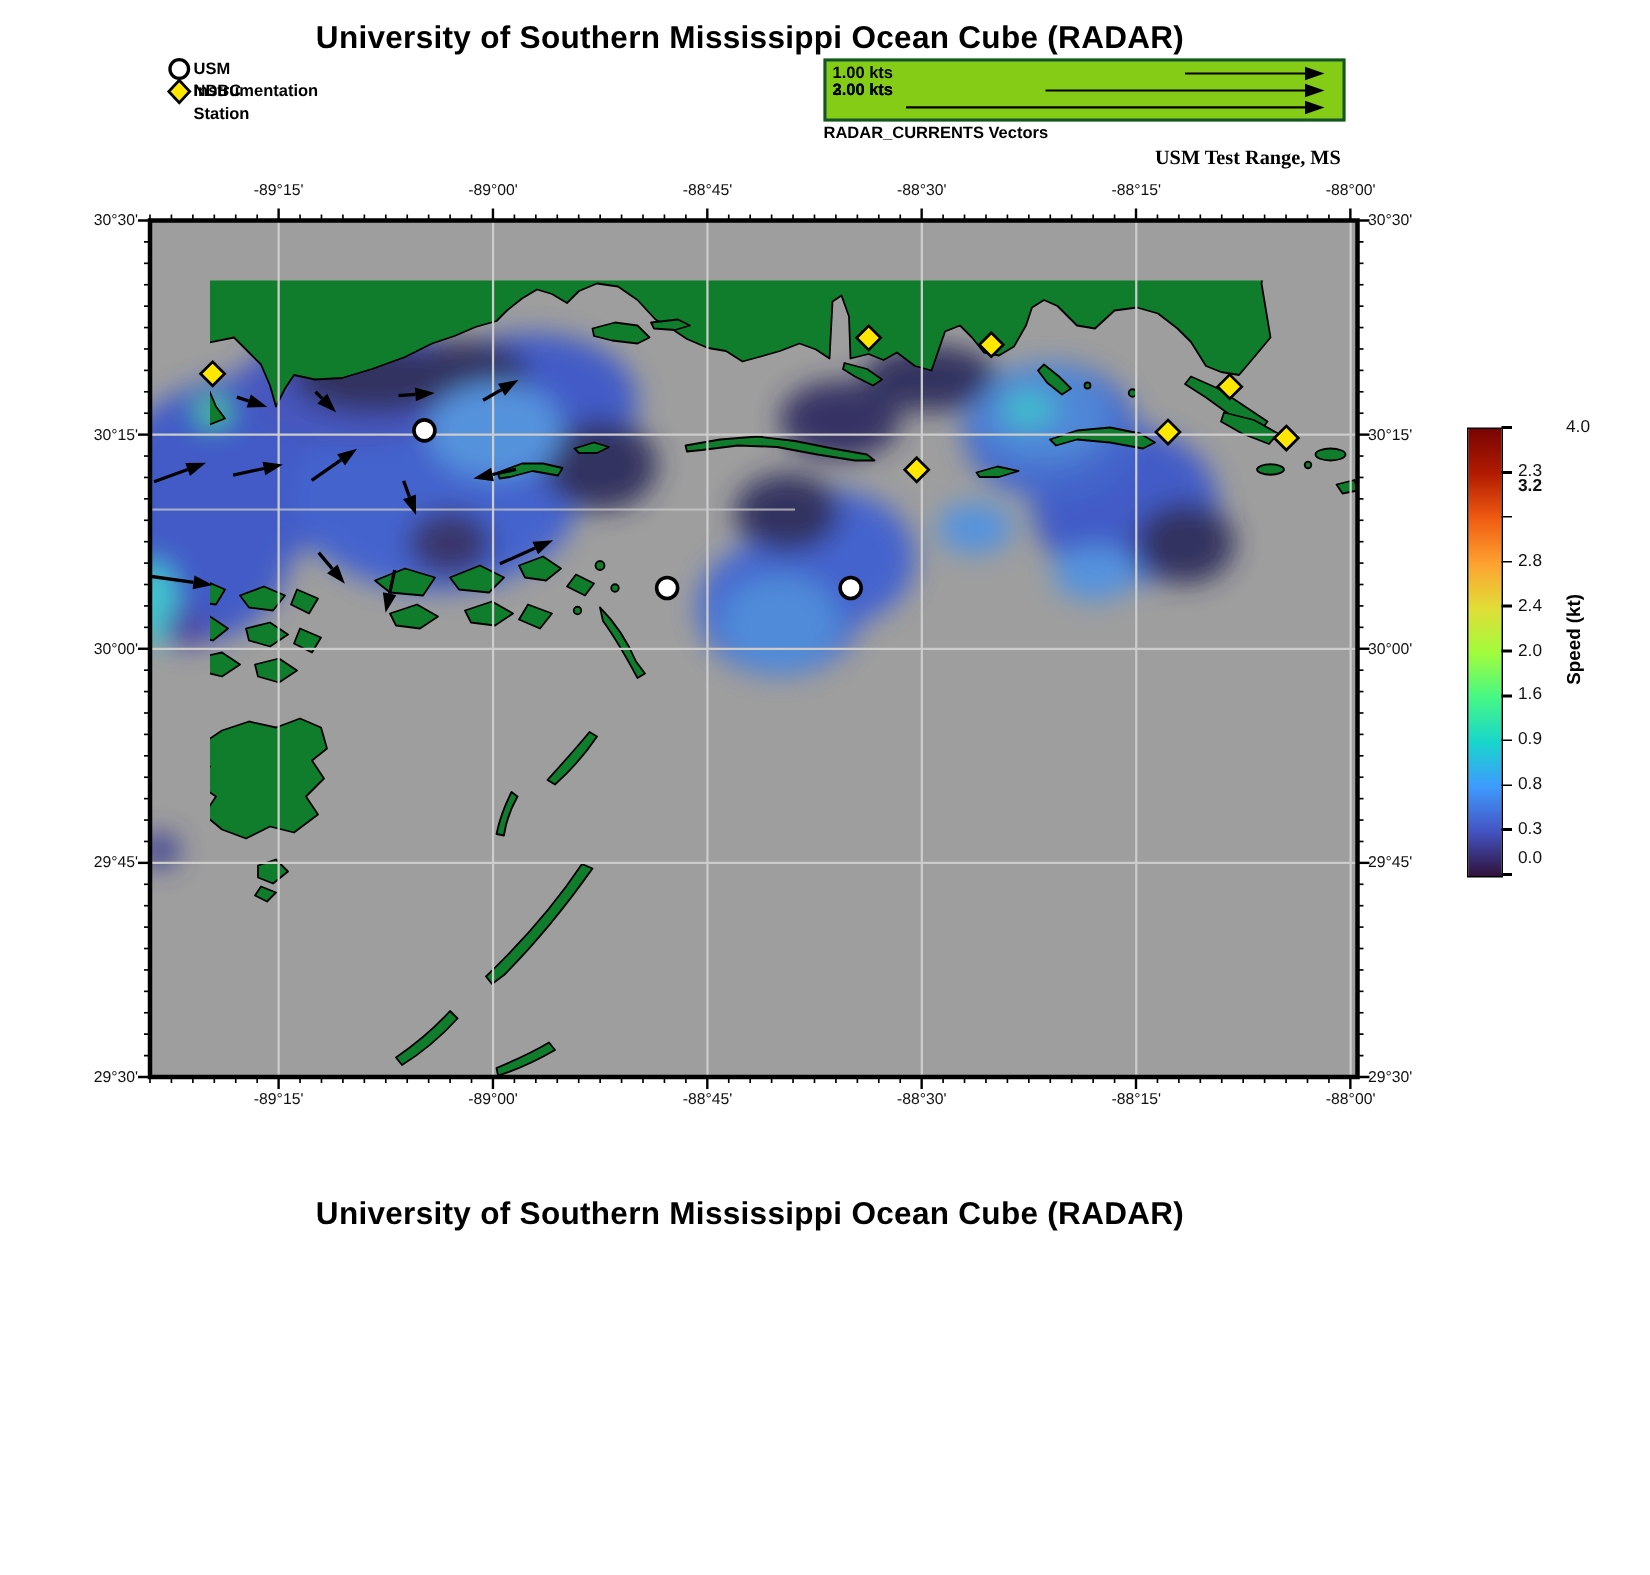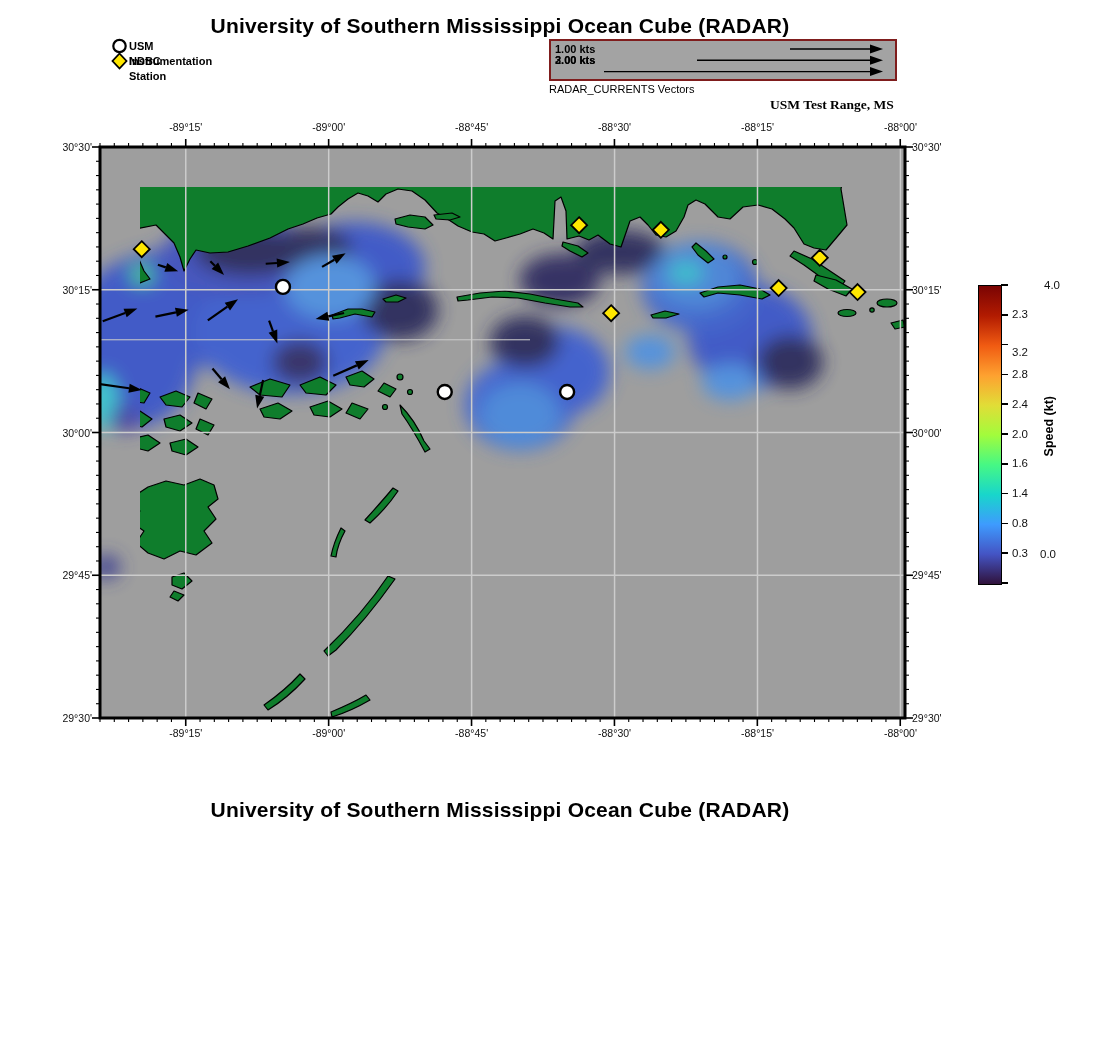--- a/index.html
+++ b/index.html
@@ -2,27 +2,27 @@
 <html><head>
 <meta charset="utf-8">
 <style>
   html,body{margin:0;padding:0;background:#fff;}
   #figure{position:relative;width:1100px;height:1050px;background:#ffffff;
           font-family:"Liberation Sans",sans-serif;color:#000;overflow:hidden;}
   .abs{position:absolute;}
   .title{font-weight:bold;font-size:21px;text-align:center;letter-spacing:0.2px;}
   .legend-label{font-weight:bold;font-size:11px;line-height:15px;}
   .kts-label{font-weight:bold;font-size:11px;line-height:11px;}
-  .veckey-caption{font-weight:normal;font-size:11px;text-align:center;}
+  .veckey-caption{font-weight:bold;font-size:11px;text-align:center;}
   .subtitle{font-family:"Liberation Serif",serif;font-weight:bold;font-size:17px;text-align:center;}
   .range-label{font-family:"Liberation Serif",serif;font-weight:bold;font-size:13.5px;}
   .tick-label{font-size:10.5px;color:#111;}
   .cb-tick-label{font-size:11.5px;color:#111;}
   .cb-axis-label{font-weight:bold;font-size:12.5px;writing-mode:vertical-rl;transform:rotate(180deg);}
-  #veckey-box{border:2px solid #7f1d1d;background:#a3a3a3;text-align:right;}
+  #veckey-box{border:2px solid #14532d;background:#84cc16;text-align:right;}
   #colorbar{border:1.5px solid #000;}
 </style>
 </head>
 <body>
 
 <div id="figure">
 
   <div class="abs title" style="left:0;top:14;width:1000px;top:14px;">University of Southern Mississippi Ocean Cube (RADAR)</div>
   <div class="abs range-label" style="left:770px;top:97px;">USM Test Range, MS</div>
   <div class="abs title" style="left:0;top:798px;width:1000px;">University of Southern Mississippi Ocean Cube (RADAR)</div>
@@ -403,37 +403,37 @@
     <rect x="40" y="40" width="805" height="571" fill="none" stroke="#000" stroke-width="3"></rect>
   </svg>
 
   <div id="colorbar" class="abs" style="left: 978px; top: 285px; width: 22px; height: 298px; background: linear-gradient(to top, rgb(48, 18, 59), rgb(68, 84, 196), rgb(62, 155, 254), rgb(24, 214, 203), rgb(70, 248, 132), rgb(162, 252, 60), rgb(225, 221, 55), rgb(254, 161, 48), rgb(240, 91, 18), rgb(178, 27, 1), rgb(122, 4, 3));"></div>
   <div id="colorbar-ticks">
       <div class="abs" style="left:1001px;top:284.25px;width:7px;height:1.6px;background:#000;"></div>
       <div class="abs cb-tick-label" style="left:1012px;top:278.5px;margin-left:32px;">4.0</div>
       <div class="abs" style="left:1001px;top:314.05px;width:7px;height:1.6px;background:#000;"></div>
       <div class="abs cb-tick-label" style="left:1012px;top:308.3px;">2.3</div>
       <div class="abs" style="left:1001px;top:343.85px;width:7px;height:1.6px;background:#000;"></div>
-      <div class="abs cb-tick-label" style="left:1012px;top:346px;">3.2</div>
+      <div class="abs cb-tick-label" style="left:1012px;top:318px;font-weight:bold;">3.2</div>
       <div class="abs" style="left:1001px;top:373.65px;width:7px;height:1.6px;background:#000;"></div>
       <div class="abs cb-tick-label" style="left:1012px;top:367.9px;">2.8</div>
       <div class="abs" style="left:1001px;top:403.45px;width:7px;height:1.6px;background:#000;"></div>
       <div class="abs cb-tick-label" style="left:1012px;top:397.7px;">2.4</div>
       <div class="abs" style="left:1001px;top:433.25px;width:7px;height:1.6px;background:#000;"></div>
       <div class="abs cb-tick-label" style="left:1012px;top:427.5px;">2.0</div>
       <div class="abs" style="left:1001px;top:463.05px;width:7px;height:1.6px;background:#000;"></div>
       <div class="abs cb-tick-label" style="left:1012px;top:457.3px;">1.6</div>
       <div class="abs" style="left:1001px;top:492.85px;width:7px;height:1.6px;background:#000;"></div>
-      <div class="abs cb-tick-label" style="left:1012px;top:487.1px;">1.4</div>
+      <div class="abs cb-tick-label" style="left:1012px;top:487.1px;">0.9</div>
       <div class="abs" style="left:1001px;top:522.65px;width:7px;height:1.6px;background:#000;"></div>
       <div class="abs cb-tick-label" style="left:1012px;top:516.9px;">0.8</div>
       <div class="abs" style="left:1001px;top:552.45px;width:7px;height:1.6px;background:#000;"></div>
       <div class="abs cb-tick-label" style="left:1012px;top:546.7px;">0.3</div>
       <div class="abs" style="left:1001px;top:582.25px;width:7px;height:1.6px;background:#000;"></div>
-      <div class="abs cb-tick-label" style="left:1012px;top:548px;margin-left:28px;">0.0</div>
+      <div class="abs cb-tick-label" style="left:1012px;top:566px;">0.0</div>
     </div>
   <div class="abs cb-axis-label" style="left:1042px;top:396px;">Speed (kt)</div>
 
 <div class="abs tick-label" style="left:145.75994318182137px;top:121px;width:80px;text-align:center;">-89°15'</div>
     <div class="abs tick-label" style="left:145.75994318182137px;top:727px;width:80px;text-align:center;">-89°15'</div>
     <div class="abs tick-label" style="left:288.6931818181849px;top:121px;width:80px;text-align:center;">-89°00'</div>
     <div class="abs tick-label" style="left:288.6931818181849px;top:727px;width:80px;text-align:center;">-89°00'</div>
     <div class="abs tick-label" style="left:431.6264204545484px;top:121px;width:80px;text-align:center;">-88°45'</div>
     <div class="abs tick-label" style="left:431.6264204545484px;top:727px;width:80px;text-align:center;">-88°45'</div>
     <div class="abs tick-label" style="left:574.559659090912px;top:121px;width:80px;text-align:center;">-88°30'</div>

